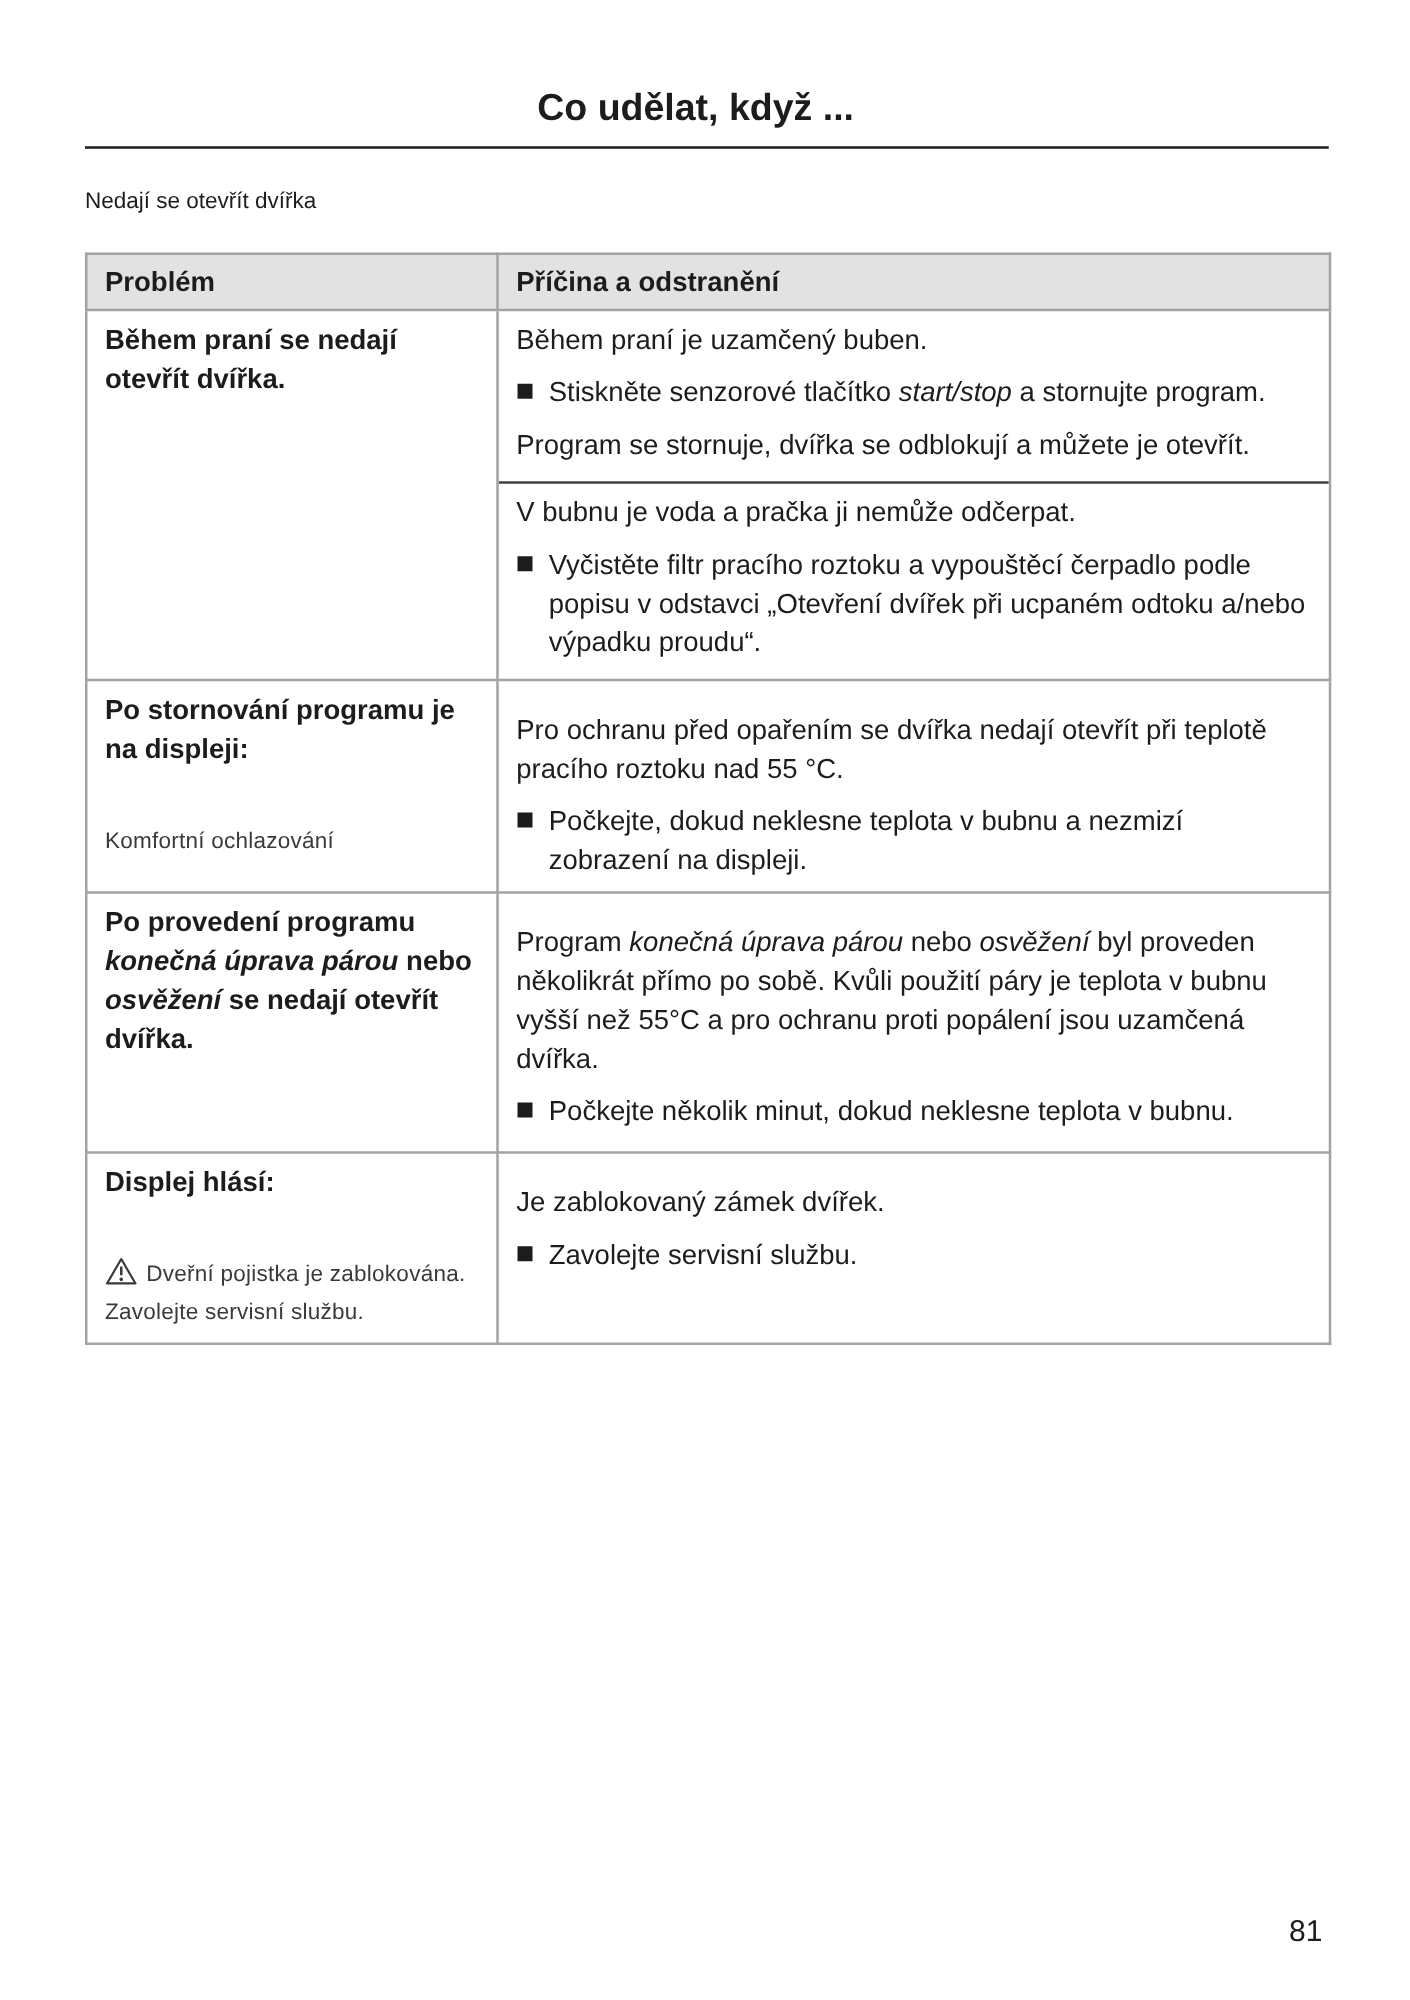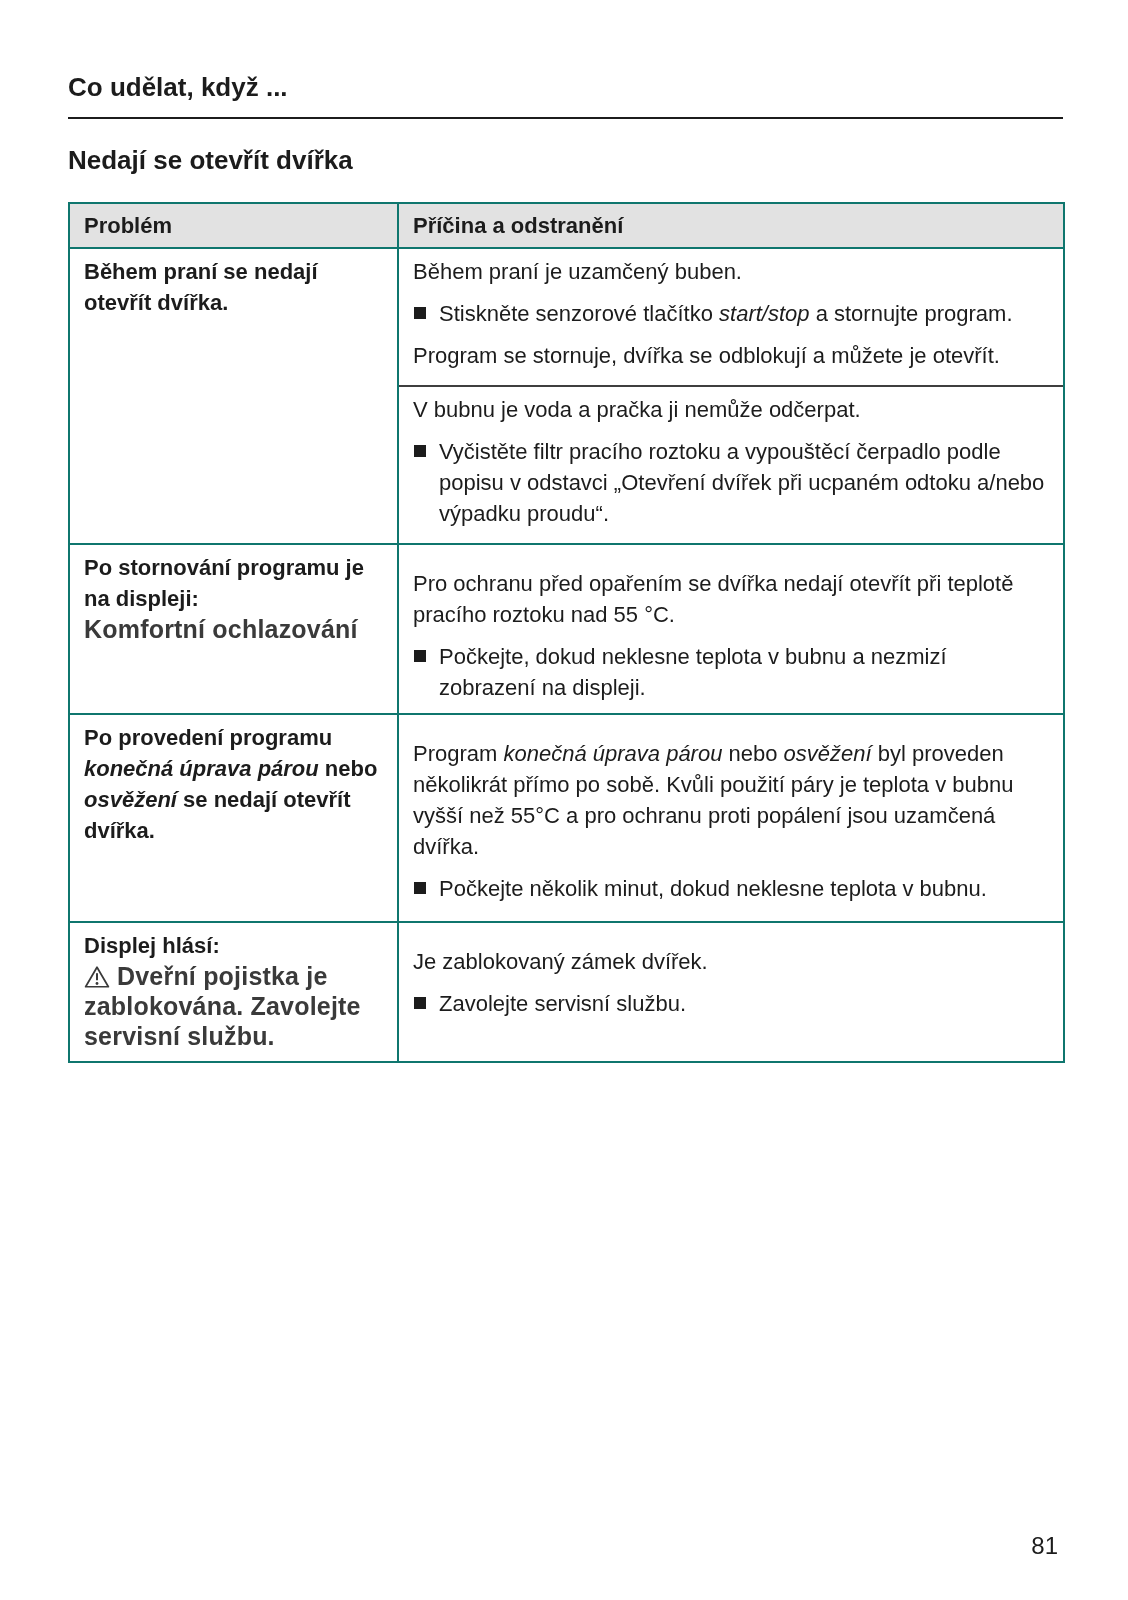--- a/index.html
+++ b/index.html
@@ -10,49 +10,49 @@
     font-family: "Liberation Sans", sans-serif;
     color: #1c1c1c;
   }
   .page {
     position: relative;
     width: 1128px; height: 1600px;
     padding: 70px 65px 0 68px;
   }
   .doc-title {
     margin: 0;
-    font-size: 26px;
+    font-size: 30px;
     font-weight: bold;
-    text-align: left;
+    text-align: center;
     padding-right: 18px;
     line-height: 34px;
   }
   .header-rule {
     margin-top: 13px;
     height: 2px;
     background: #1c1c1c;
   }
   .section-title {
     margin: 26px 0 0 0;
-    font-size: 26px;
-    font-weight: bold;
+    font-size: 18px;
+    font-weight: normal;
     line-height: 30px;
   }
   table.trouble {
     margin-top: 27px;
     width: 995px;
     border-collapse: collapse;
     table-layout: fixed;
     font-size: 22px;
     line-height: 31px;
   }
   table.trouble col.c1 { width: 329px; }
   table.trouble col.c2 { width: 666px; }
   table.trouble th, table.trouble td {
-    border: 2px solid #0f766e;
+    border: 2px solid #a3a3a3;
     vertical-align: top;
     text-align: left;
   }
   table.trouble th {
     background: #e2e2e2;
     font-weight: bold;
     height: 45px;
     padding: 6px 14px;
     vertical-align: middle;
   }
@@ -76,25 +76,26 @@
   }
   .bullet:last-child { margin-bottom: 0; }
   .bullet-sq {
     flex: none;
     width: 12px; height: 12px;
     background: #1c1c1c;
     margin: 9px 13px 0 1px;
   }
   .it { font-style: italic; }
   .display-text {
-    font-weight: bold;
+    font-weight: normal;
     color: #3a3a3a;
-    font-size: 25px;
+    font-size: 18px;
     letter-spacing: 0.2px;
     line-height: 30px;
+    margin-top: 43px;
   }
   .warning-icon-svg {
     display: inline-block;
     vertical-align: -4px;
     margin-right: 7px;
   }
   .page-number {
     position: absolute;
     right: 70px;
     bottom: 40px;

